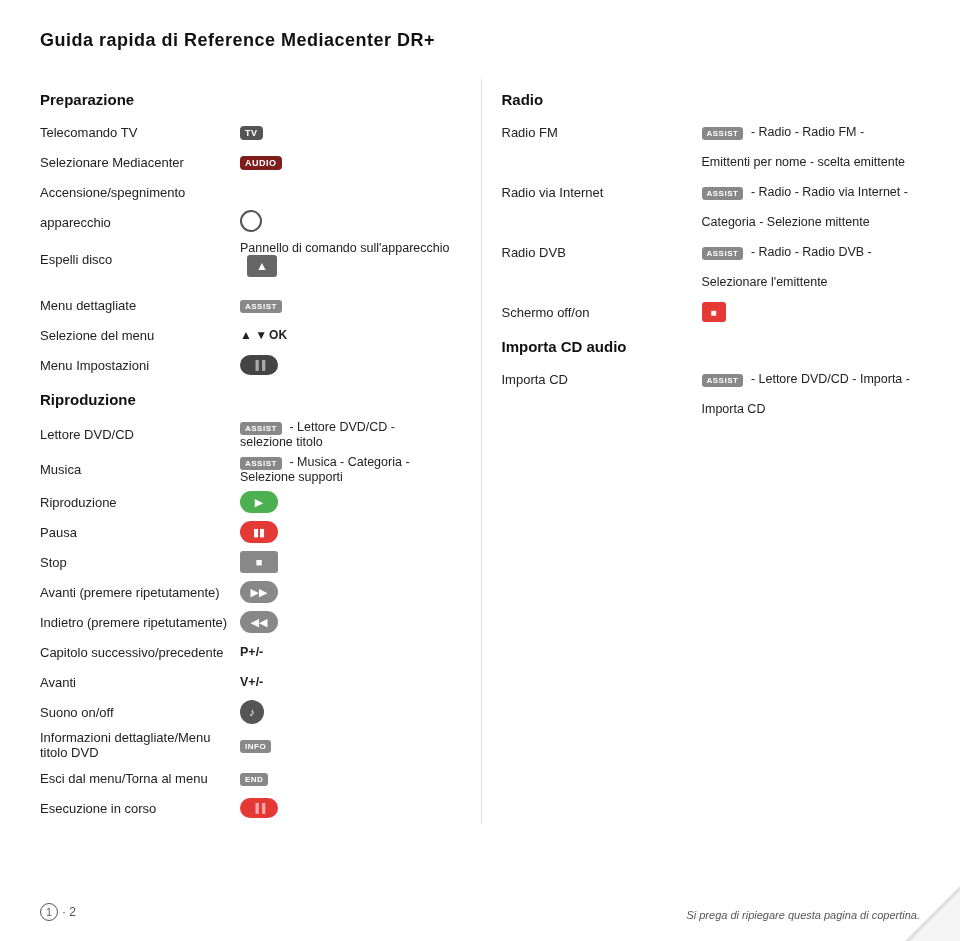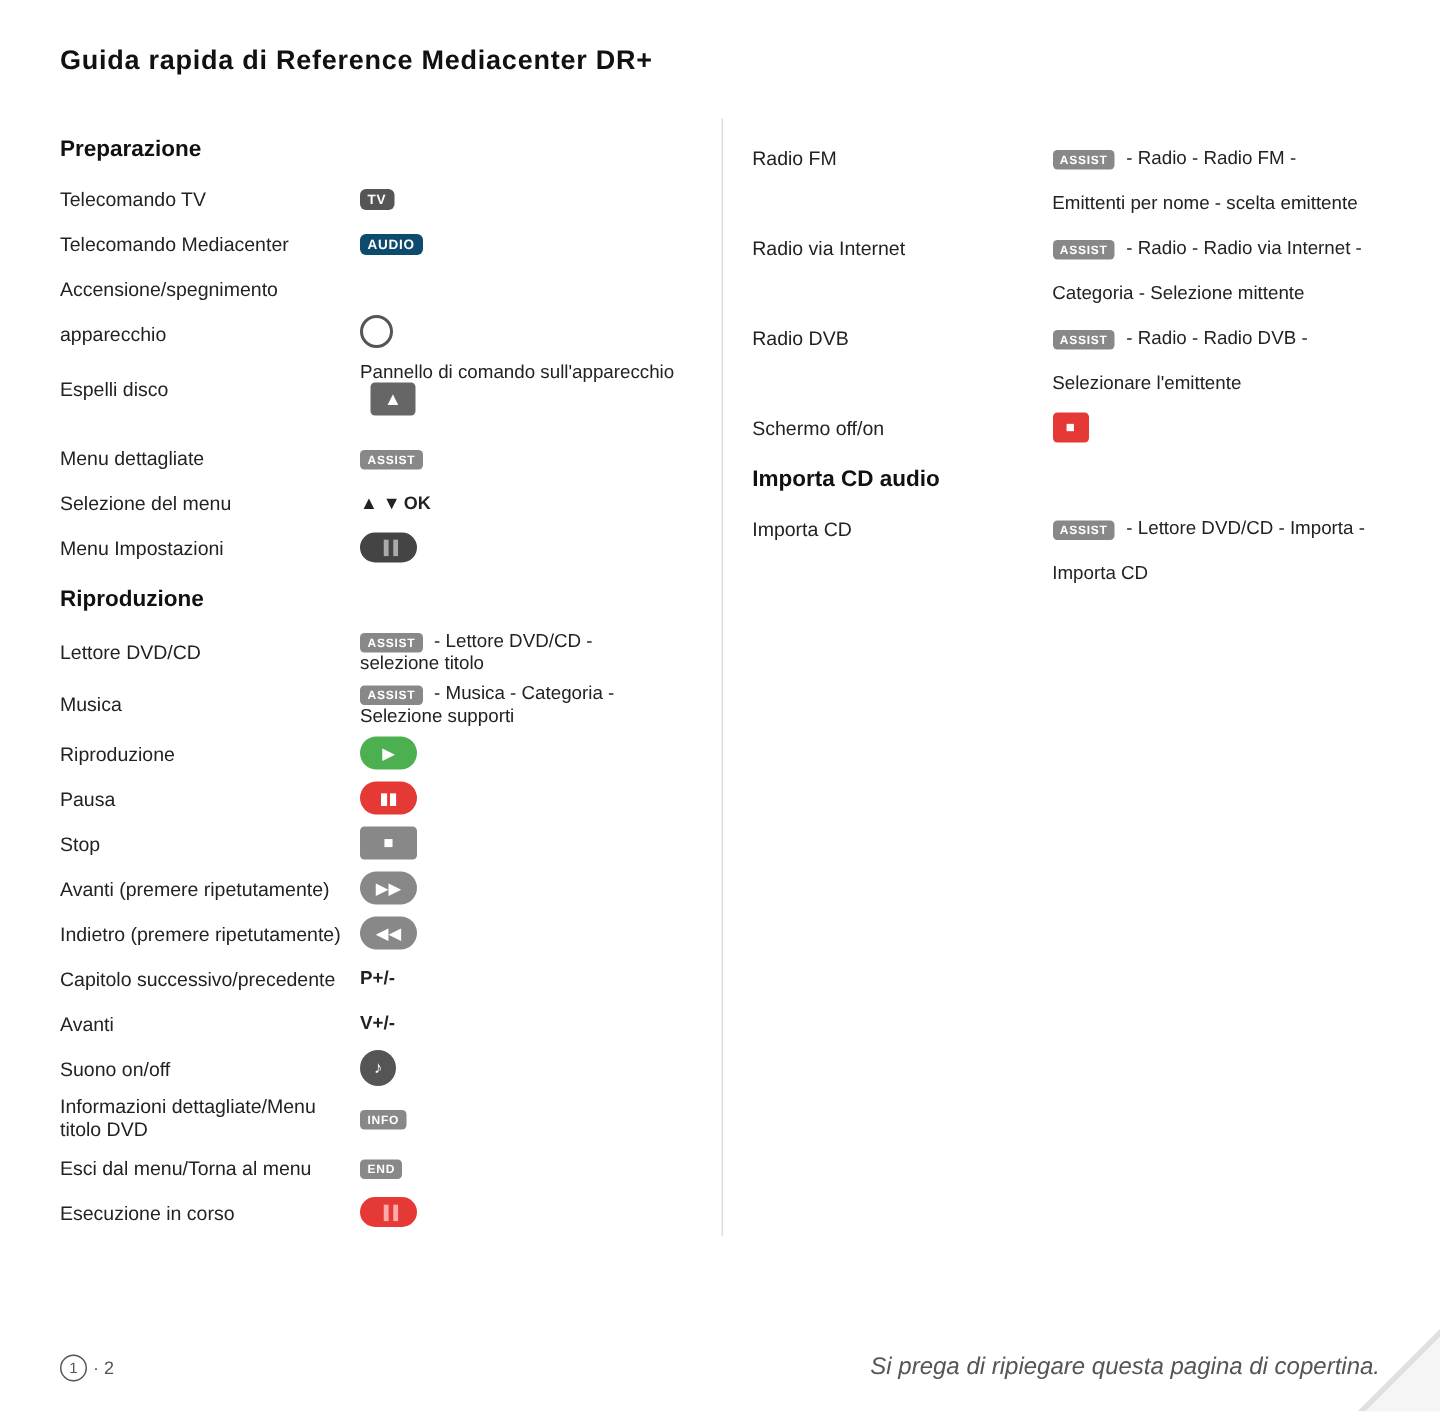--- a/index.html
+++ b/index.html
@@ -80,21 +80,21 @@
       padding: 2px 5px;
       margin-right: 4px;
       color: #fff;
     }
 
     .badge-tv {
       background: #555;
     }
 
     .badge-audio {
-      background: #0c4a6e;
+      background: #7f1d1d;
     }
 
     .badge-assist {
       background: #888;
       font-size: 8px;
       border-radius: 3px;
     }
 
     .badge-info {
       background: #888;
@@ -267,21 +267,21 @@
 
     .footer-page {
       font-size: 12px;
       color: #555;
       display: flex;
       align-items: center;
       gap: 4px;
     }
 
     .footer-note {
-      font-size: 16px;
+      font-size: 11px;
       color: #555;
       font-style: italic;
     }
 
     
     .page-curl {
       position: absolute;
       bottom: 0;
       right: 0;
       width: 60px;
@@ -326,21 +326,21 @@
       <div class="section-title">Preparazione</div>
 
       <div class="row">
         <div class="row-label">Telecomando TV</div>
         <div class="row-desc">
           <span class="badge badge-tv">TV</span>
         </div>
       </div>
 
       <div class="row">
-        <div class="row-label">Telecomando Mediacenter</div>
+        <div class="row-label">Selezionare Mediacenter</div>
         <div class="row-desc">
           <span class="badge badge-audio">AUDIO</span>
         </div>
       </div>
 
       <div class="row">
         <div class="row-label">Accensione/spegnimento</div>
         <div class="row-desc"></div>
       </div>
 
@@ -483,20 +483,21 @@
             <span style="color:#ffaaaa;font-size:9px;">▐▐</span>
           </div>
         </div>
       </div>
     </div>
   </div>
 
   <div class="col-right">
 
     <div class="section-gap">
+      <div class="section-title">Radio</div>
 
       <div class="row">
         <div class="row-label">Radio FM</div>
         <div class="row-desc">
           <span class="badge badge-assist">ASSIST</span>
           - Radio - Radio FM -
         </div>
       </div>
 
       <div class="row">

